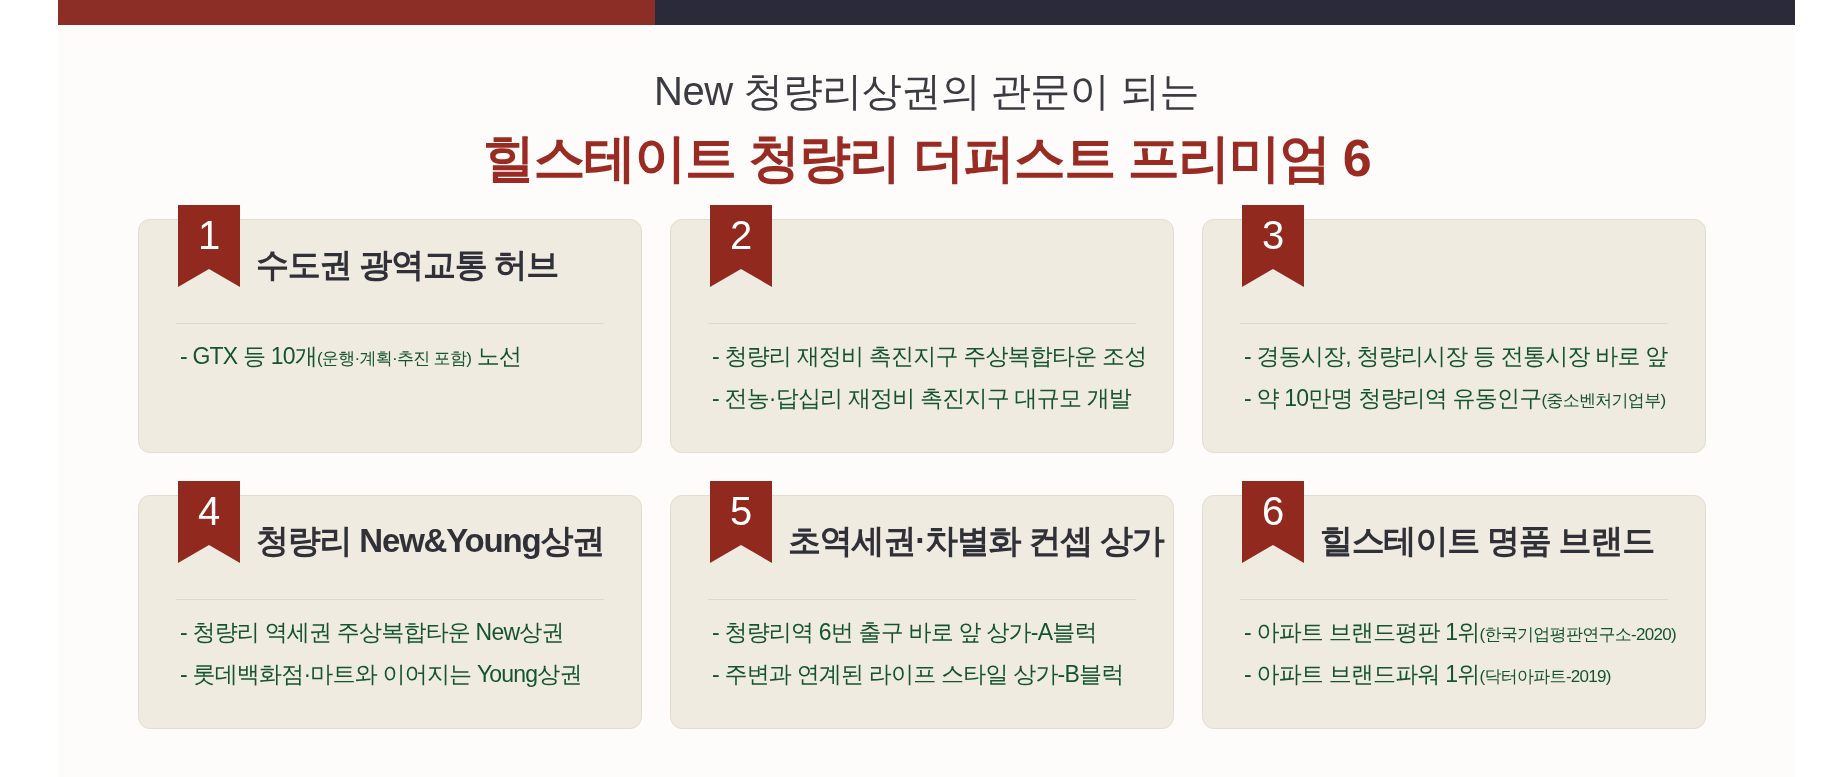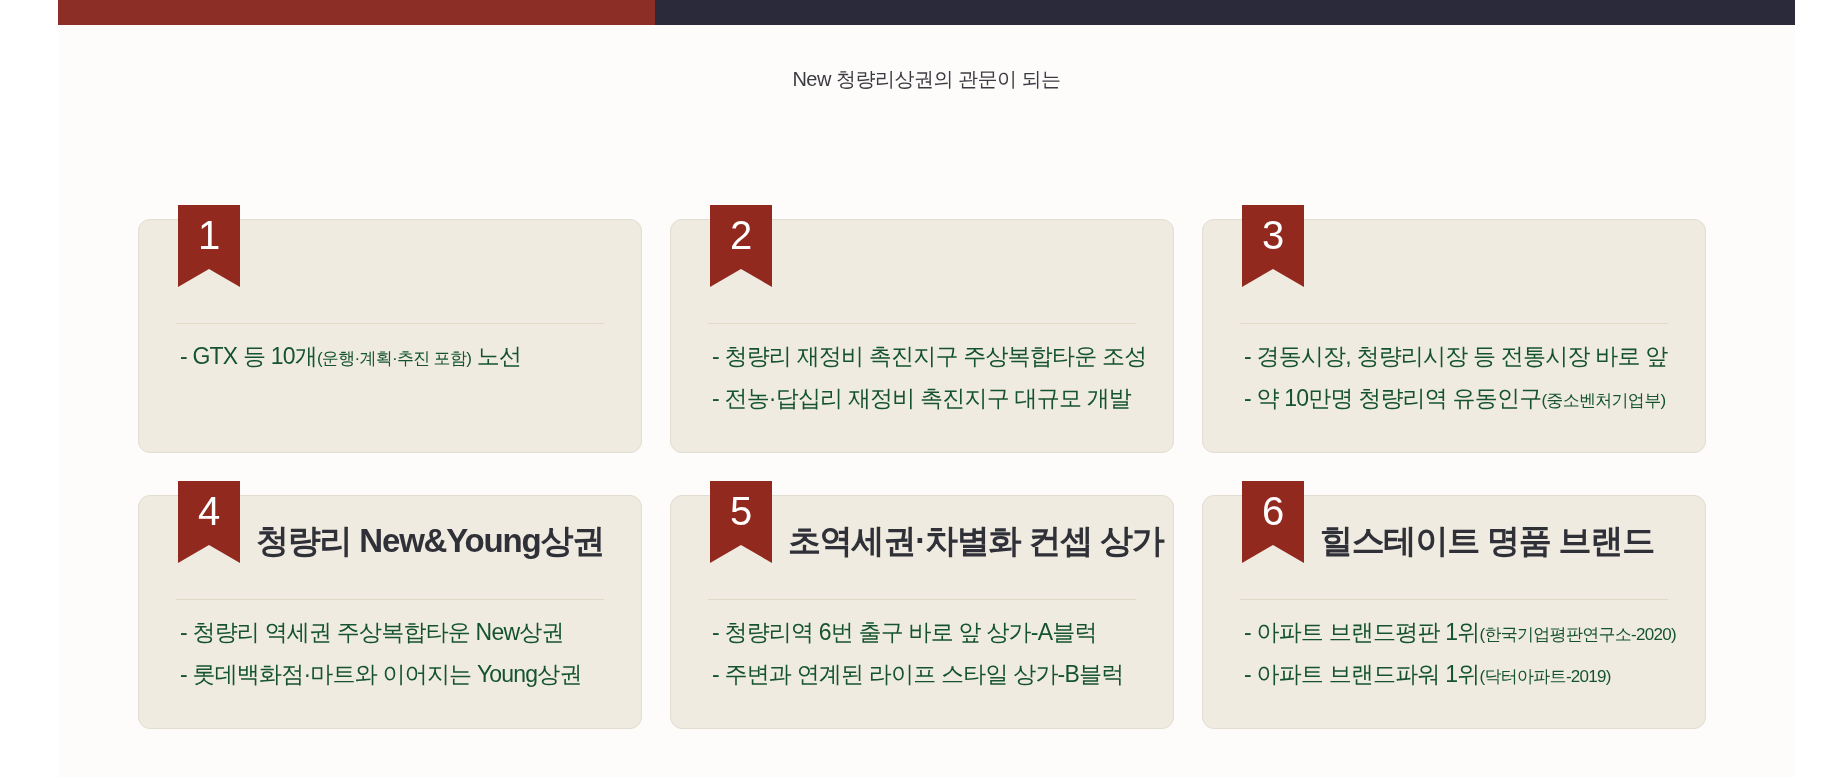--- a/index.html
+++ b/index.html
@@ -48,21 +48,21 @@
   
   #headings {
     position: absolute;
     left: 0;
     top: 0;
     width: 100%;
     text-align: center;
   }
   #eyebrow {
     margin-top: 42px;
-    font-size: 20px;
+    font-size: 40px;
     font-weight: 500;
     color: #3b3b42;
     letter-spacing: -0.5px;
     line-height: 1.2;
   }
   #maintitle {
     margin-top: 14px;
     font-size: 52px;
     font-weight: 700;
     color: #9a2b23;
@@ -169,28 +169,30 @@
 
 <div id="topbar">
   <div class="seg-red"></div>
   <div class="seg-navy"></div>
 </div>
 
 <div id="page">
 
   <div id="headings">
     <div id="eyebrow">New 청량리상권의 관문이 되는</div>
+    <div id="maintitle">힐스테이트 청량리 더퍼스트 프리미엄 6</div>
   </div>
 
   <div id="grid">
       <div class="card-wrap">
         <div class="card"></div>
         <div class="ribbon">
           <span class="num">1</span>
         </div>
+        <div class="card-title">수도권 광역교통 허브</div>
         <div class="divider"></div>
         <div class="card-body">
           <div class="body-line"><span>- GTX 등 10개</span><span class="small">(운행·계획·추진 포함)</span><span> 노선</span></div>
         </div>
       </div>
       <div class="card-wrap">
         <div class="card"></div>
         <div class="ribbon">
           <span class="num">2</span>
         </div>

